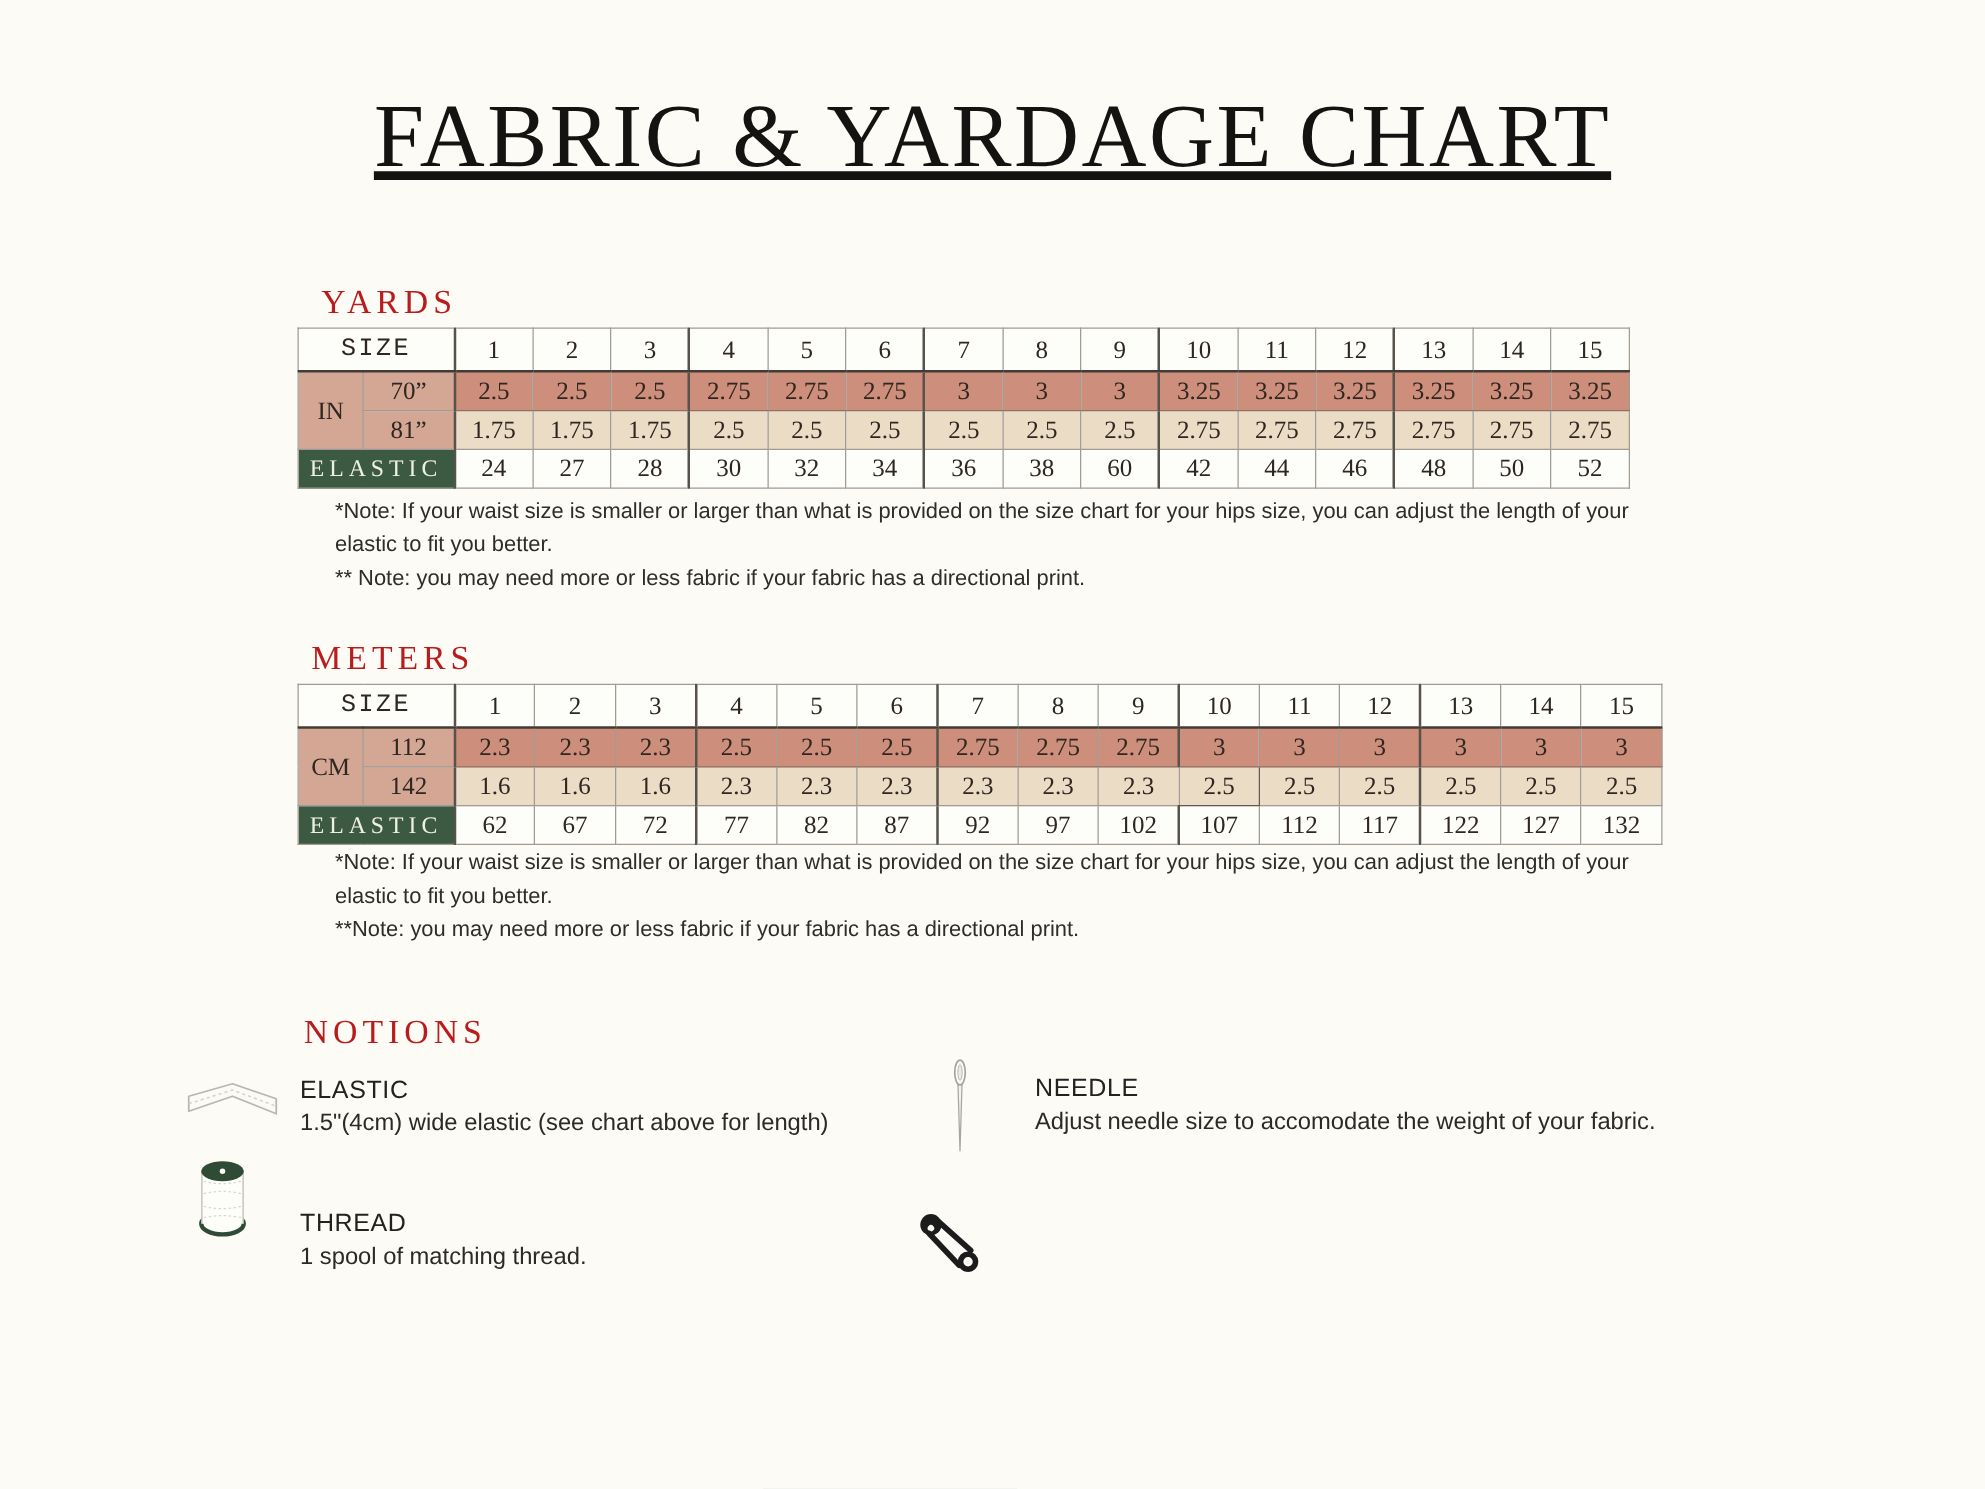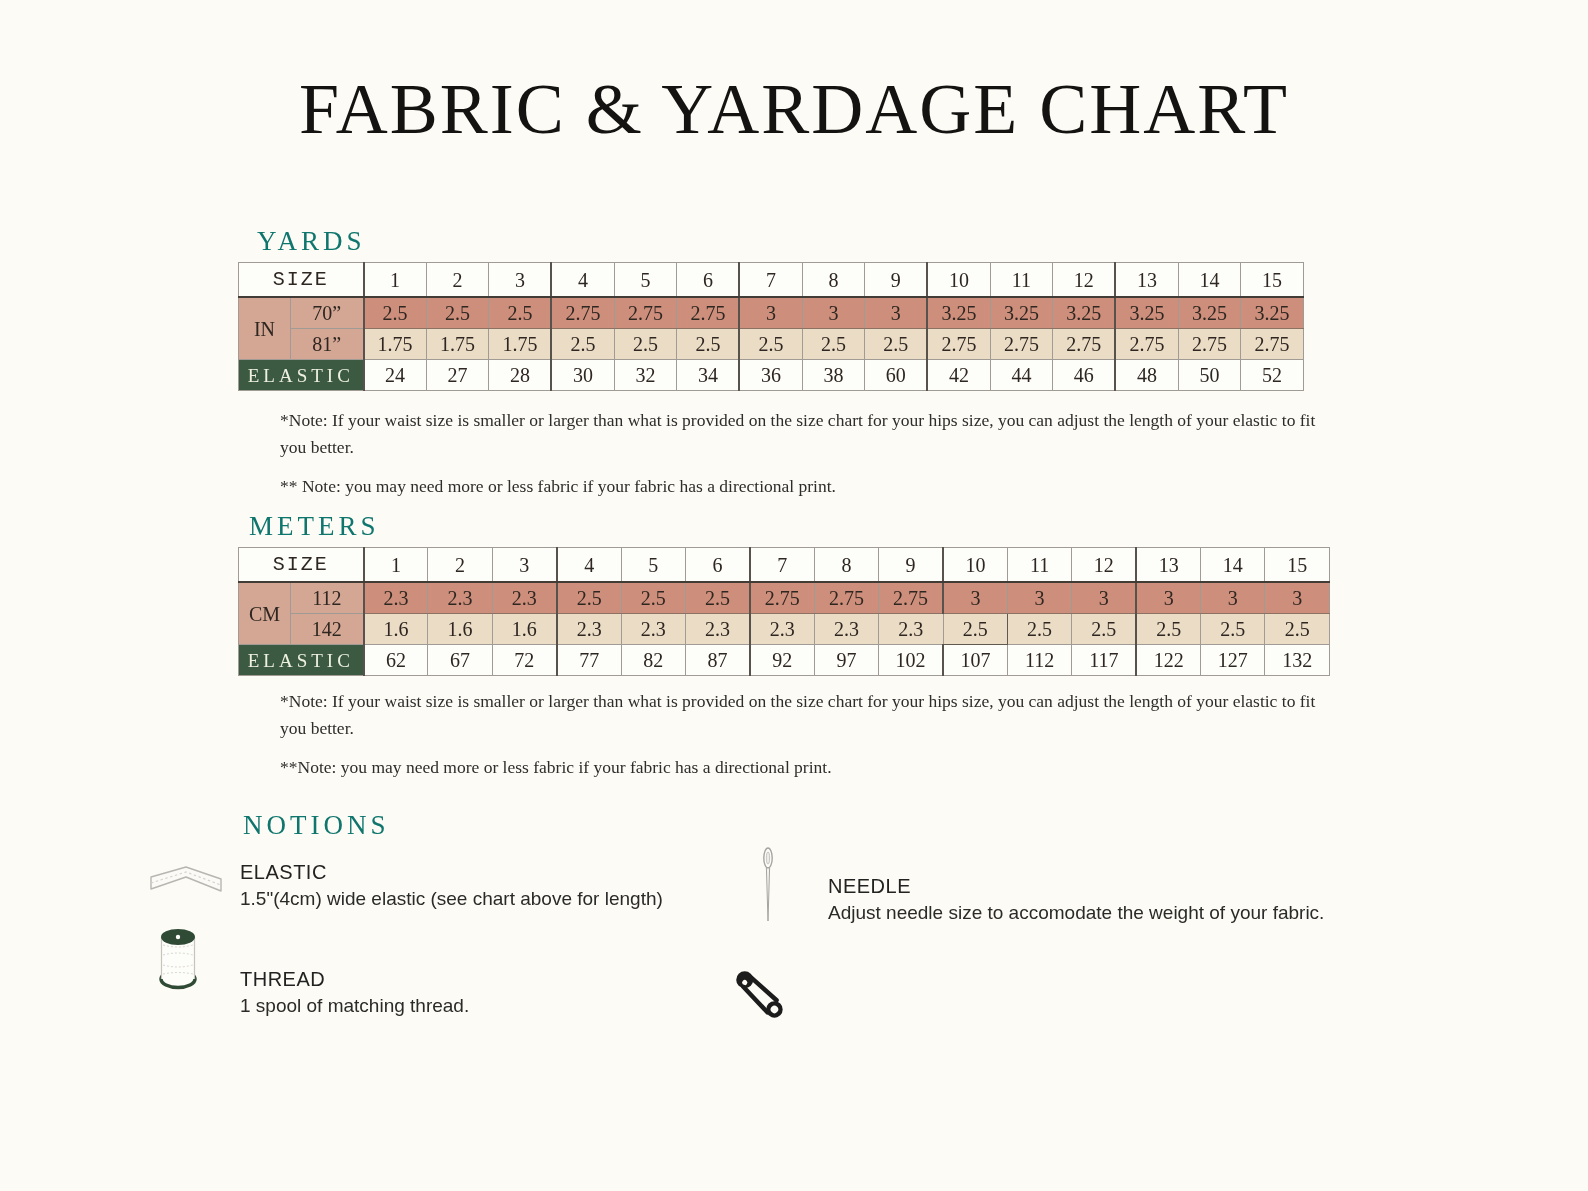--- a/index.html
+++ b/index.html
@@ -4,26 +4,26 @@
 <style>
   html,body{margin:0;padding:0;background:#e8e8e8;}
   .page{
     position:relative;width:1588px;height:1191px;margin:0 auto;
     background:#fcfbf5;overflow:hidden;
     font-family:"Liberation Serif","DejaVu Serif",serif;color:#26211c;
   }
   
   .title{
     position:absolute;top:68px;left:0;width:100%;margin:0;
-    text-align:center;font-size:72px;font-weight:400;letter-spacing:2px;color:#141311;
+    text-align:center;font-size:72px;font-weight:400;letter-spacing:2px;color:#141311;text-decoration:underline;
   }
   
   .sec-heading{
     position:absolute;margin:0;font-size:27px;font-weight:400;
-    letter-spacing:4px;color:#0f766e;
+    letter-spacing:4px;color:#b91c1c;
   }
   #yards-heading{left:257px;top:226px;}
   #meters-heading{left:249px;top:511px;}
   #notions-heading{left:243px;top:810px;}
   
   table{position:absolute;border-collapse:collapse;table-layout:fixed;background:#fdfdf9;}
   #yards-table{left:238px;top:262px;width:1066px;}
   #meters-table{left:238px;top:547px;width:1092px;}
   col.c-unit{width:52px;} col.c-wlabel{width:73px;}
   td,th{
@@ -39,32 +39,32 @@
   .gs{border-left:2px solid #57524b;}
   .boxed{border:1px solid #5f594f;}
   
   .notes{
     position:absolute;left:268px;width:1080px;
     font-family:"Liberation Sans","DejaVu Sans",sans-serif;
     font-size:17.5px;line-height:27px;color:#2e2d2b;
   }
   #notes-yards{top:395px;}
   #notes-meters{top:676px;}
-  .notes p{margin:12px;font-family:Liberation Serif, serif;}
+  .notes p{margin:0;}
   
   .notion-icon{position:absolute;display:block;}
   #elastic-icon{left:147px;top:863px;}
   #needle-icon{left:759px;top:845px;}
   #thread-icon{left:155px;top:927px;}
   #safety-pin-icon{left:727px;top:960px;}
   .notion-text{
     position:absolute;font-family:"Liberation Sans","DejaVu Sans",sans-serif;color:#222;
   }
   #elastic-text{left:240px;top:859px;}
-  #needle-text{left:828px;top:858px;margin-top:15px;}
+  #needle-text{left:828px;top:858px;}
   #thread-text{left:240px;top:966px;}
   #safety-pin-text{left:828px;top:965px;}
   .notion-title{font-size:20px;line-height:26px;letter-spacing:.5px;}
   .notion-desc{font-size:19px;line-height:28px;white-space:nowrap;color:#2a2a28;}
 </style>
 </head>
 <body>
 
 <div class="page">
 

